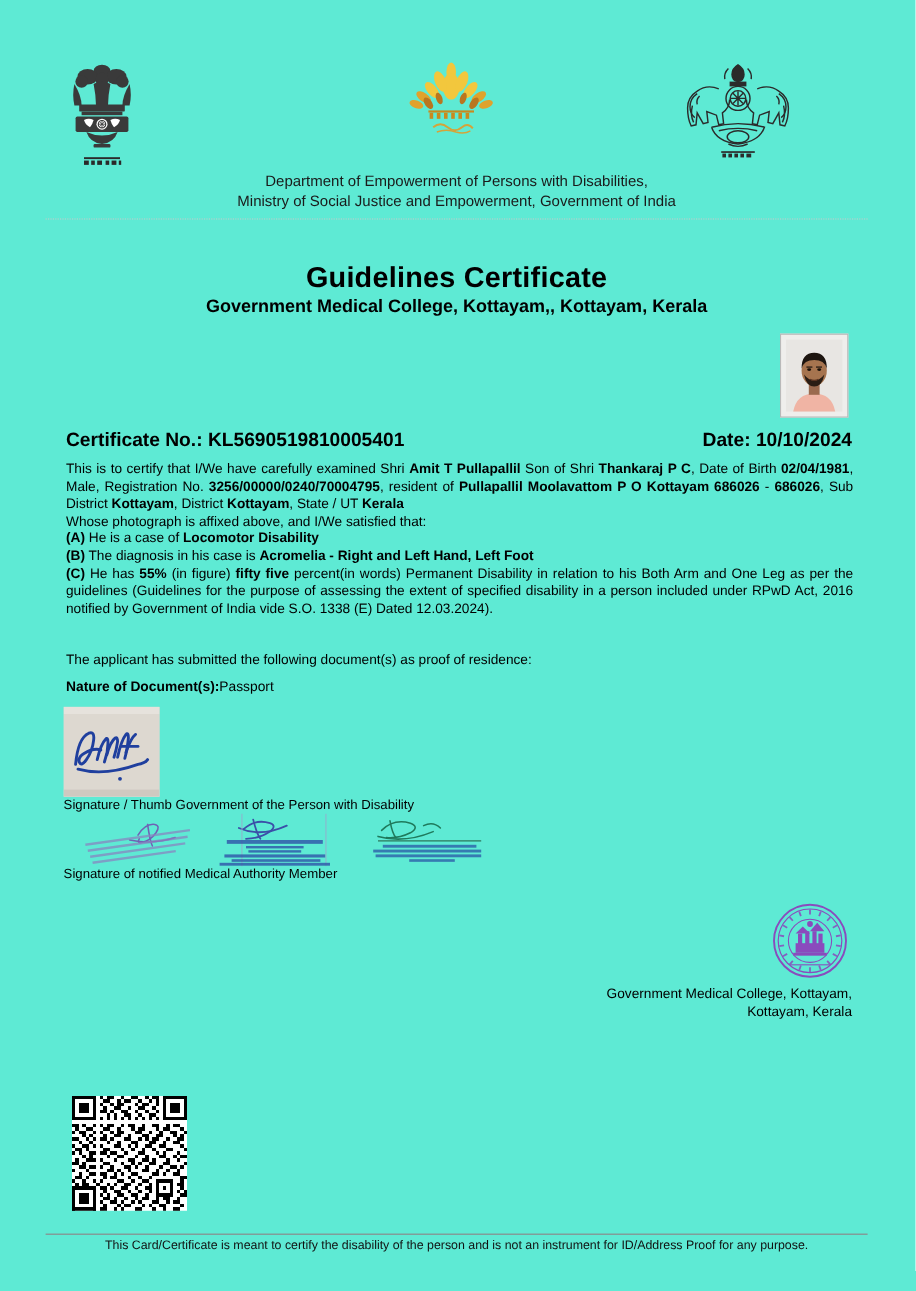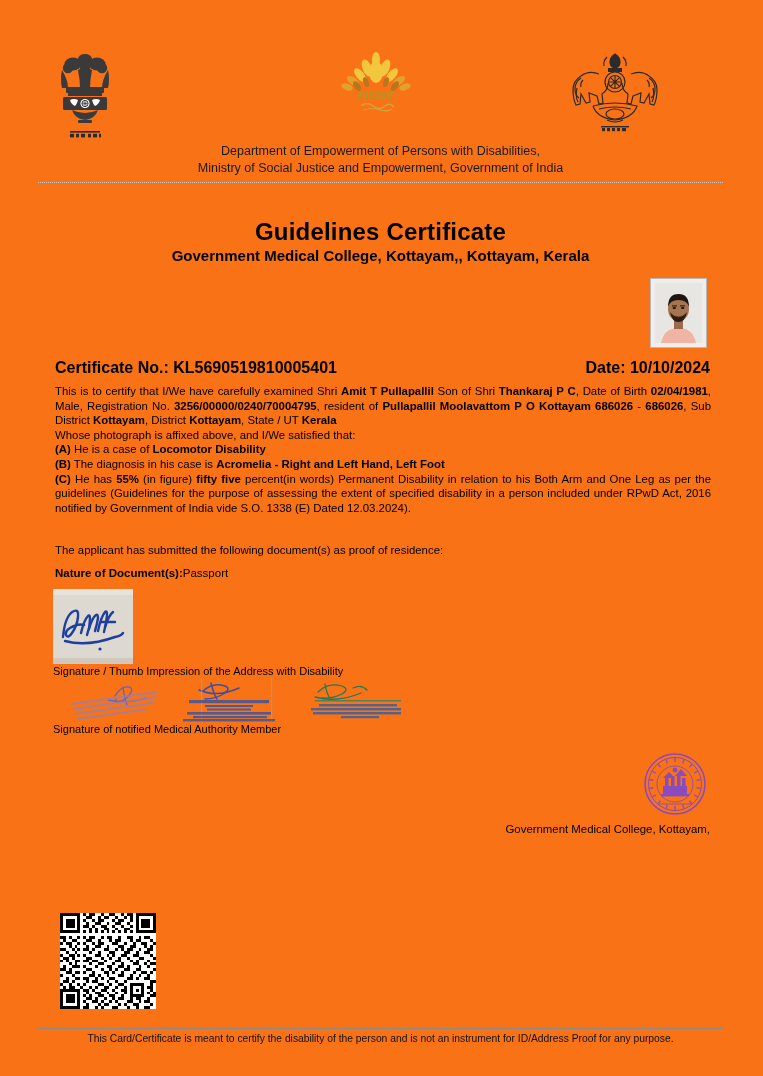--- a/index.html
+++ b/index.html
@@ -8,21 +8,21 @@
     background: #ffffff;
   }
   body {
     font-family: "Liberation Sans", sans-serif;
     color: #000000;
   }
   #page {
     position: relative;
     width: 763px;
     height: 1076px;
-    background: #f97316;
+    background: #5eead4;
     overflow: hidden;
   }
 
   
   .header-emblems {
     position: absolute;
     left: 38px;
     top: 48px;
     width: 685px;
     height: 95px;
@@ -414,21 +414,21 @@
         <path d="M36 40 q3 -11 7 -14 q2 -1 2 3 q-1 7 -3 13"></path>
         <path d="M45 42 q3 -14 7 -19 q2 -2 2 3 q-1 10 -3 17"></path>
         <path d="M52 38 q4 -12 8 -15"></path>
         <path d="M48 33 h14"></path>
         <path d="M12 52 q22 6 50 -4 q6 -1 8 -4"></path>
       </g>
       <circle cx="47" cy="60" r="1.6" fill="#1f3f9e"></circle>
       <rect x="0" y="69" width="80" height="6" fill="#cfc9c0"></rect>
     </svg>
   </div>
-  <div class="sig-person-label">Signature / Thumb Impression of the Address with Disability</div>
+  <div class="sig-person-label">Signature / Thumb Government of the Person with Disability</div>
 
   <div class="sig-authority">
     <svg viewBox="0 0 390 44" width="390" height="44">
 
       <g>
         <g stroke="#6f62b5" fill="none" stroke-width="1.3" stroke-linecap="round">
           <path d="M62 18 q6 -10 14 -9 q5 1 1 7 q-5 7 -12 8 q-4 1 -2 -3"></path>
           <path d="M70 9 q2 14 4 18"></path>
           <path d="M55 22 q20 4 38 -2"></path>
         </g>
@@ -518,20 +518,21 @@
         </g>
         <g stroke="#8a4bbd" stroke-width="1.2" opacity="0.7">
           <line x1="-16" y1="20" x2="16" y2="20"></line>
         </g>
       </g>
     </svg>
   </div>
 
   <div class="seal-address">
     <div>Government Medical College, Kottayam,</div>
+    <div>Kottayam, Kerala</div>
   </div>
 
   <div class="qr-box">
     <svg viewBox="0 0 33 33" width="96" height="96" shape-rendering="crispEdges">
       <rect width="33" height="33" fill="#ffffff"></rect>
       <g fill="#000000">
 
         <rect x="0" y="0" width="7" height="1"></rect>
           <rect x="0" y="6" width="7" height="1"></rect>
         <rect x="0" y="0" width="1" height="7"></rect>

